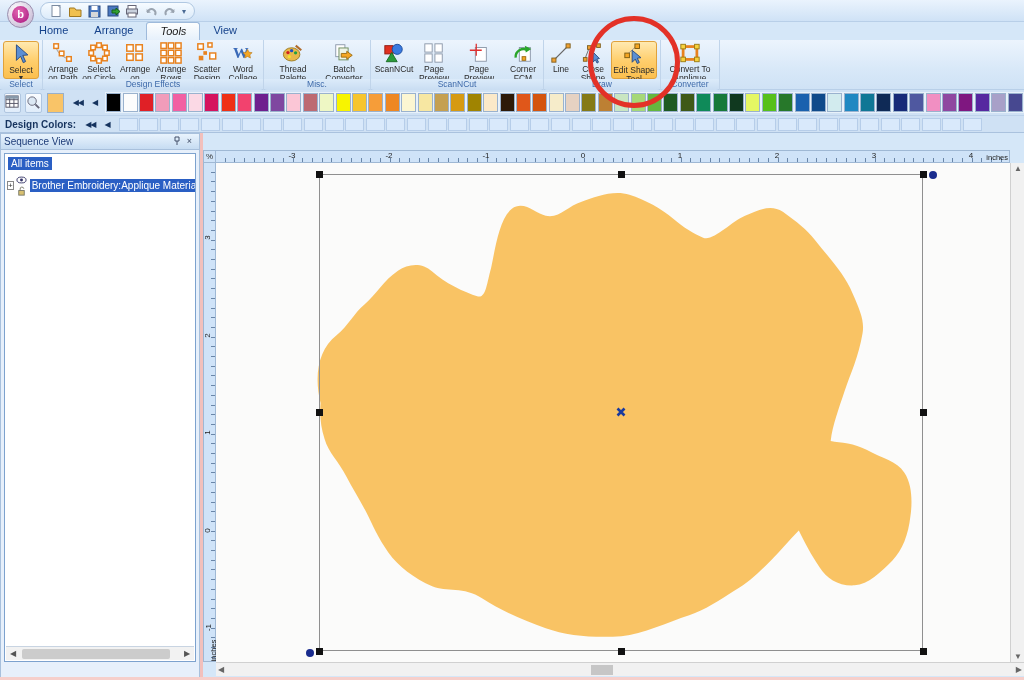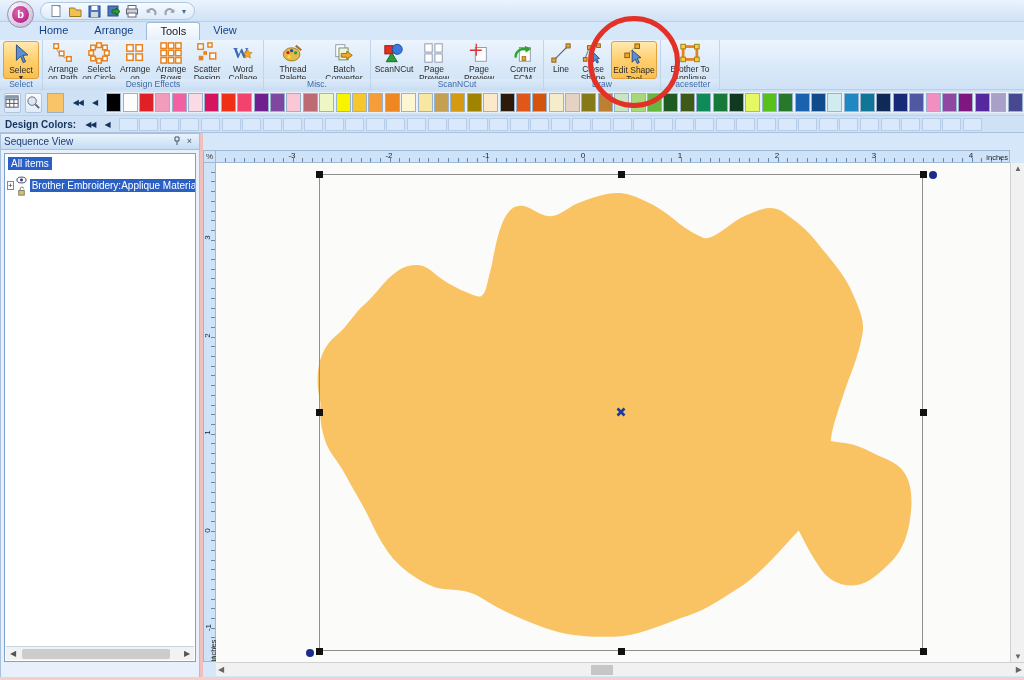--- a/index.html
+++ b/index.html
@@ -18,21 +18,21 @@
     background:linear-gradient(#f6fbff,#dcebfa); border:1px solid #b0c8e2; border-radius:9px; padding:0 8px 0 6px; }
   .qat .qbtn { width:17px; height:16px; display:flex; align-items:center; justify-content:center; border-radius:2px; }
   .qat svg { width:14px; height:14px; }
   .qat-more { font-size:8px; color:#4a6a94; margin-left:2px; }
   .wintitle { position:absolute; left:0; top:3px; width:1024px; text-align:center; font-size:11px; color:#3a3a3a; pointer-events:none; }
 
   
   .tabrow { position:absolute; left:0; top:22px; width:1024px; height:18px; background:#d5e7f8; }
   .rtabs { position:absolute; left:26px; top:0; display:flex; height:18px; }
   .rtab { padding:2px 13px 0 13px; font-size:11px; color:#15428b; cursor:default; border-radius:3px 3px 0 0; }
-  .rtab.active { background:linear-gradient(#fdfefe,#e6f0fb); border:1px solid #9ebadb; border-bottom:none; color:#1a1a1a; }
+  .rtab.active { background:linear-gradient(#fdfefe,#e6f0fb); border:1px solid #9ebadb; border-bottom:none; color:#1a1a1a;font-style:italic; }
 
   
   .ribbon { position:absolute; left:0; top:40px; width:1024px; height:50px;
     background:linear-gradient(#ecf4fd,#d8e8f8 60%, #cfe2f5); border-bottom:1px solid #b8cfe8; display:flex; }
   .rgroup { position:relative; height:50px; border-right:1px solid #c0d4ea; padding:1px 2px 11px 2px; display:flex; }
   .rgroup-label { position:absolute; left:0; right:0; bottom:0; height:11px; text-align:center; font-size:8.5px;
     color:#3e6aaa; background:linear-gradient(#dcebfa,#c9ddf2); border-radius:0 0 3px 3px; line-height:11px; }
   .rbtn { width:34px; margin:0 1px; display:flex; flex-direction:column; align-items:center; justify-content:flex-start;
     border-radius:3px; padding-top:1px; cursor:default; }
   .rbtn .icn { width:24px; height:22px; display:flex; align-items:center; justify-content:center; }
@@ -391,23 +391,23 @@
           <svg viewBox="0 0 24 24">
             <rect x="4.5" y="5" width="15" height="14" fill="none" stroke="#e8821e" stroke-width="3"></rect>
             <g fill="#f7d23e" stroke="#9a7a10">
               <rect x="2" y="2.5" width="5" height="5"></rect>
               <rect x="17" y="2.5" width="5" height="5"></rect>
               <rect x="2" y="16.5" width="5" height="5"></rect>
               <rect x="17" y="16.5" width="5" height="5"></rect>
             </g>
           </svg>
         </div>
-      <div class="lbl">Brother To Applique</div>
-      </div>
-      <div class="rgroup-label">Pacesetter</div>
+      <div class="lbl">Convert To Applique</div>
+      </div>
+      <div class="rgroup-label">Converter</div>
     </div>
   </div>
 
 <div class="redcircle" id="redcircle" style="border-color: rgb(227, 49, 39); left: 588px; top: 16px;"></div>
 
 <div class="palrow1">
   <div class="tooli">
     <svg viewBox="0 0 16 16">
         <rect x="1" y="1" width="13" height="12" fill="#fff" stroke="#556"></rect>
         <path d="M1 5 h13 M1 9 h13 M5 1 v12 M9.5 1 v12" stroke="#556" stroke-width="1"></path>

